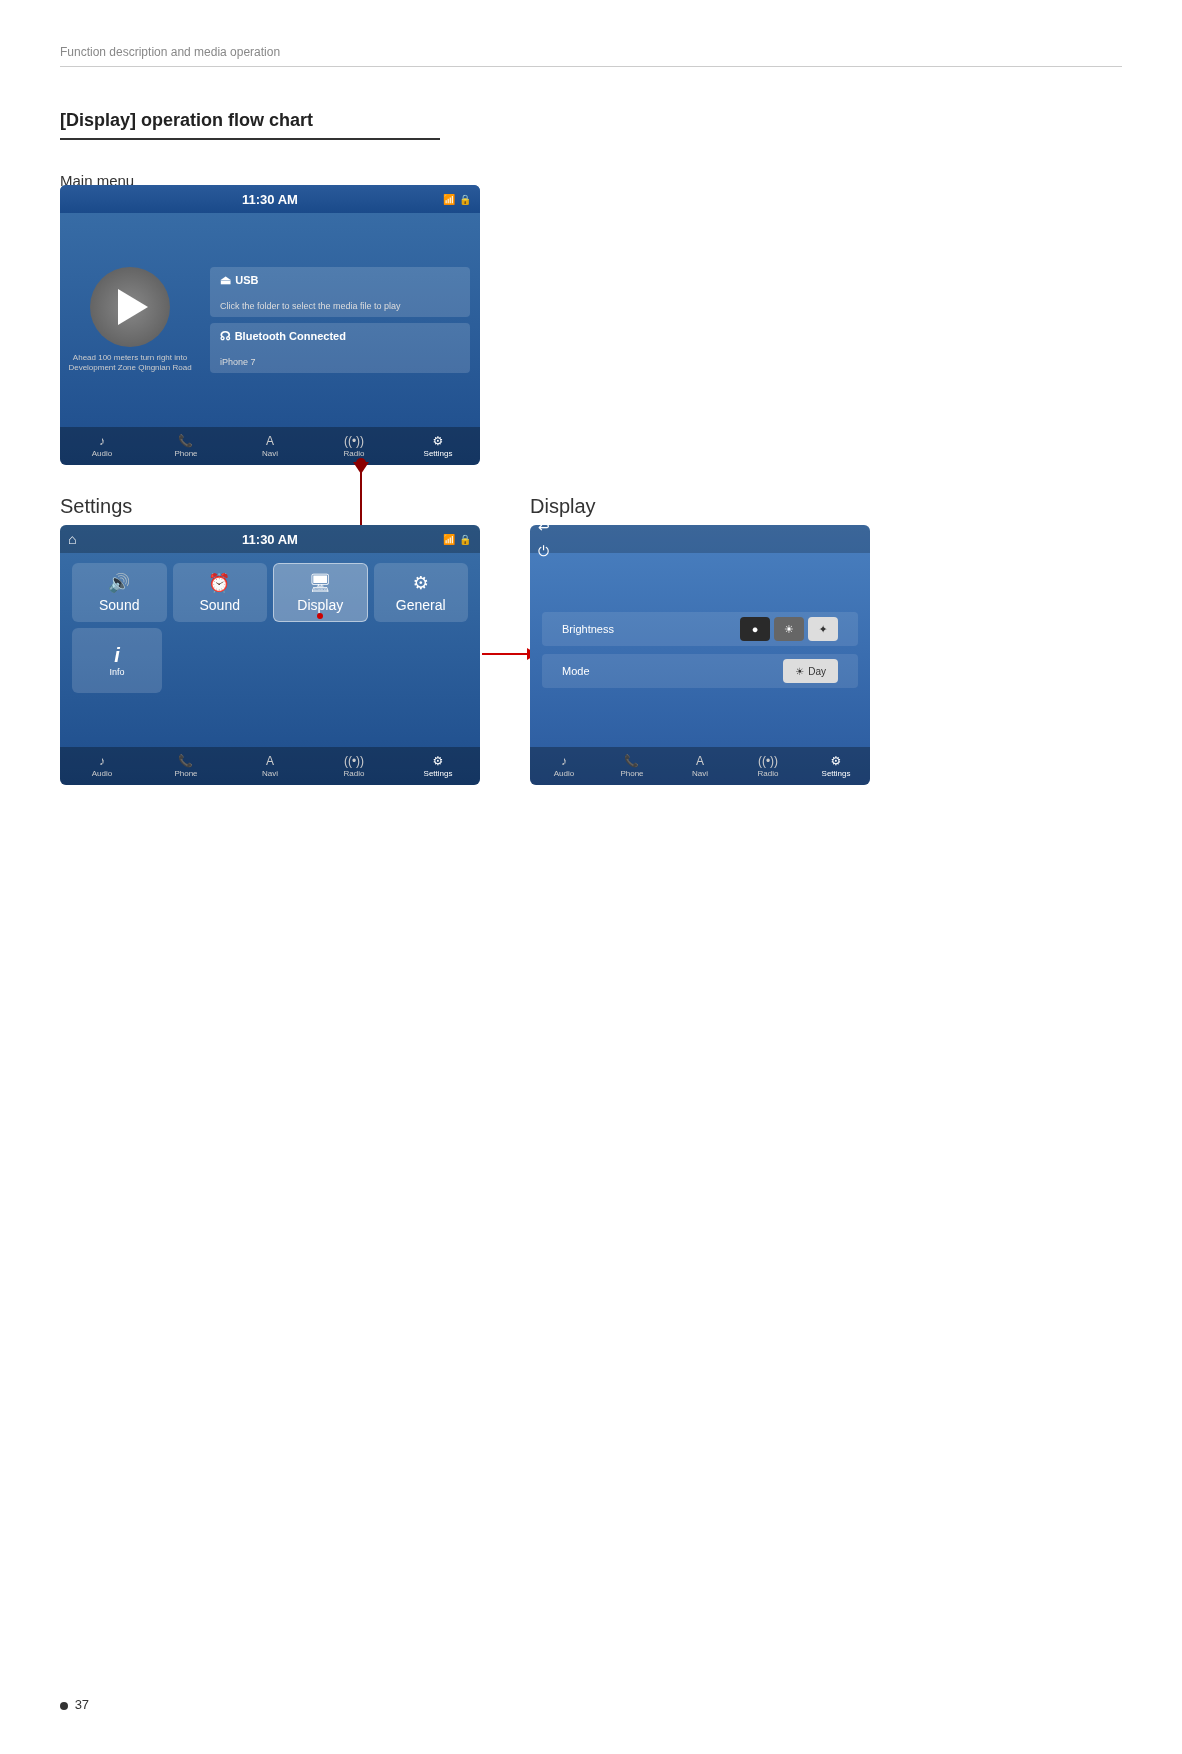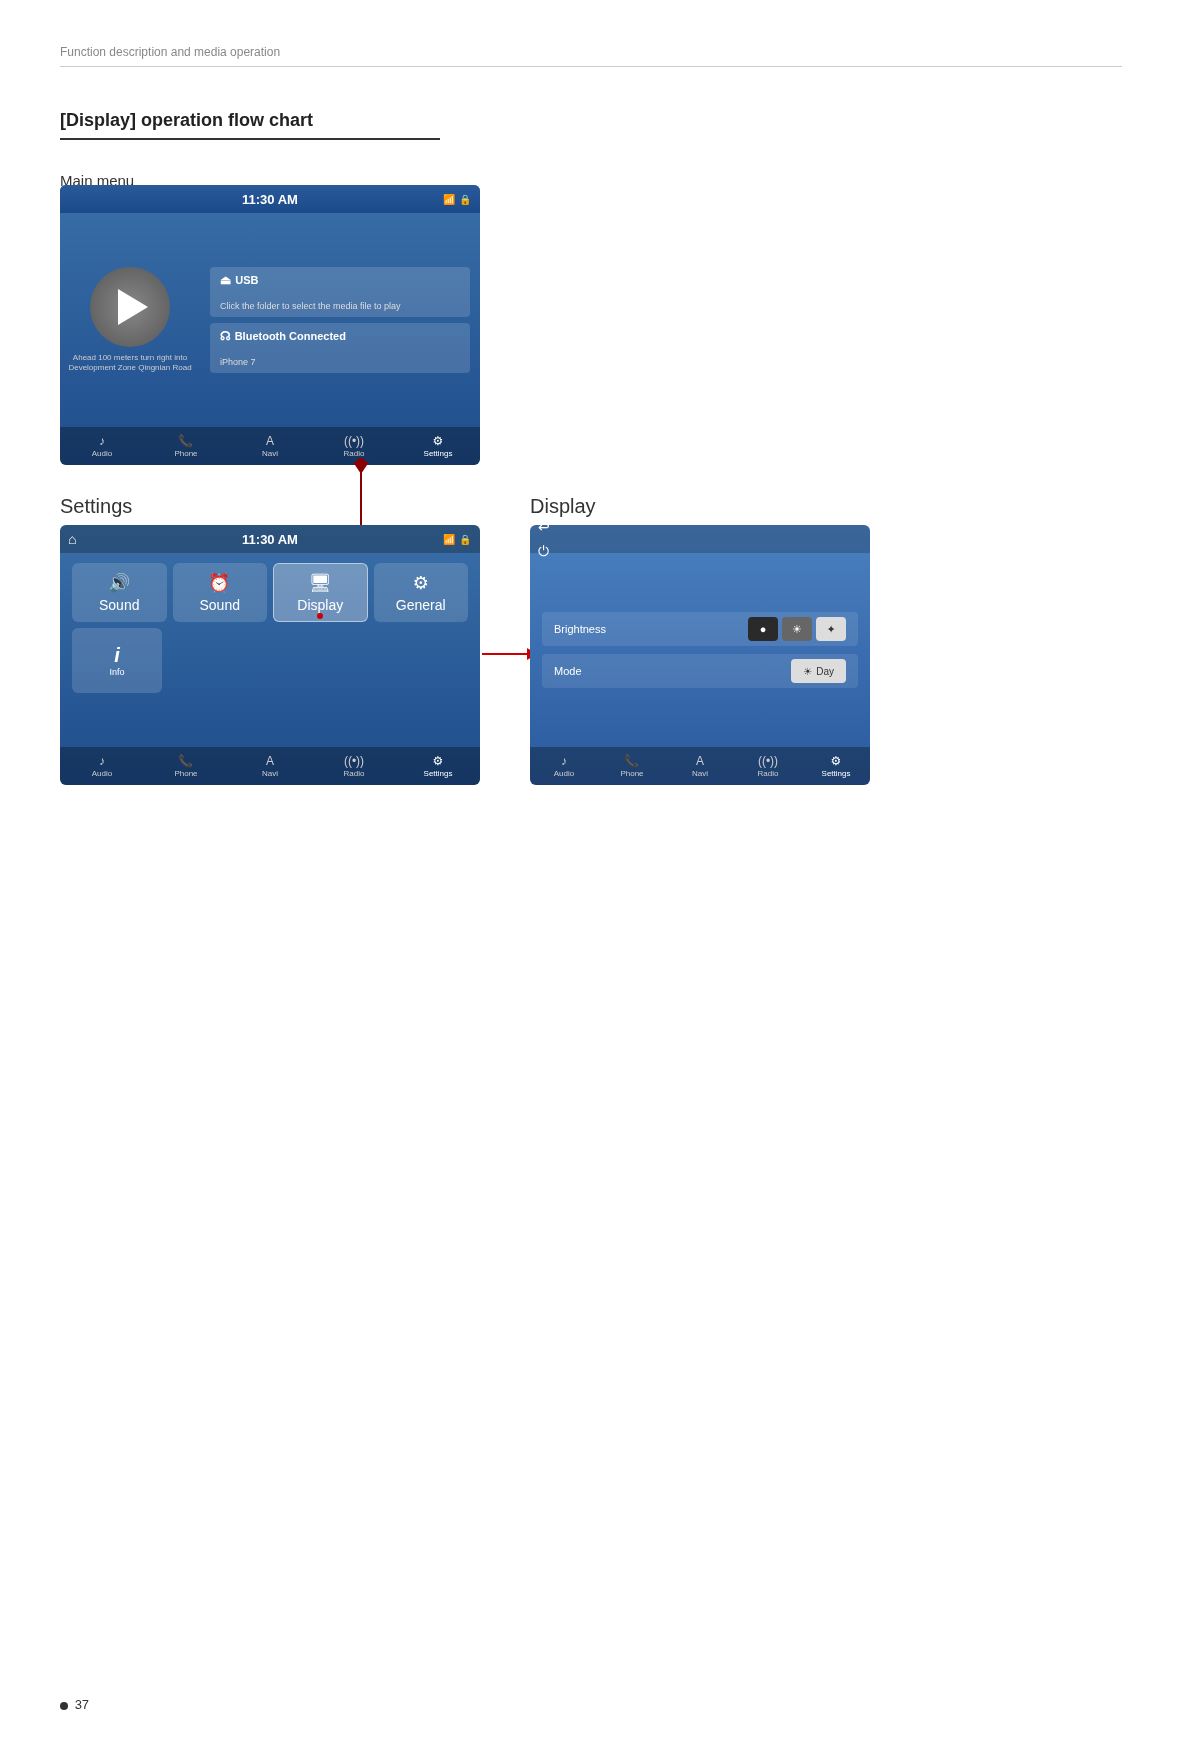--- a/index.html
+++ b/index.html
@@ -399,21 +399,21 @@
       flex-direction: column;
       gap: 8px;
       justify-content: center;
     }
 
     .control-row {
       display: flex;
       align-items: center;
       background: rgba(255,255,255,0.1);
       border-radius: 4px;
-      padding: 5px 12px;
+      padding: 5px 20px;
     }
 
     .control-label {
       color: #fff;
       font-size: 11px;
       width: 80px;
     }
 
     .control-buttons {
       display: flex;

